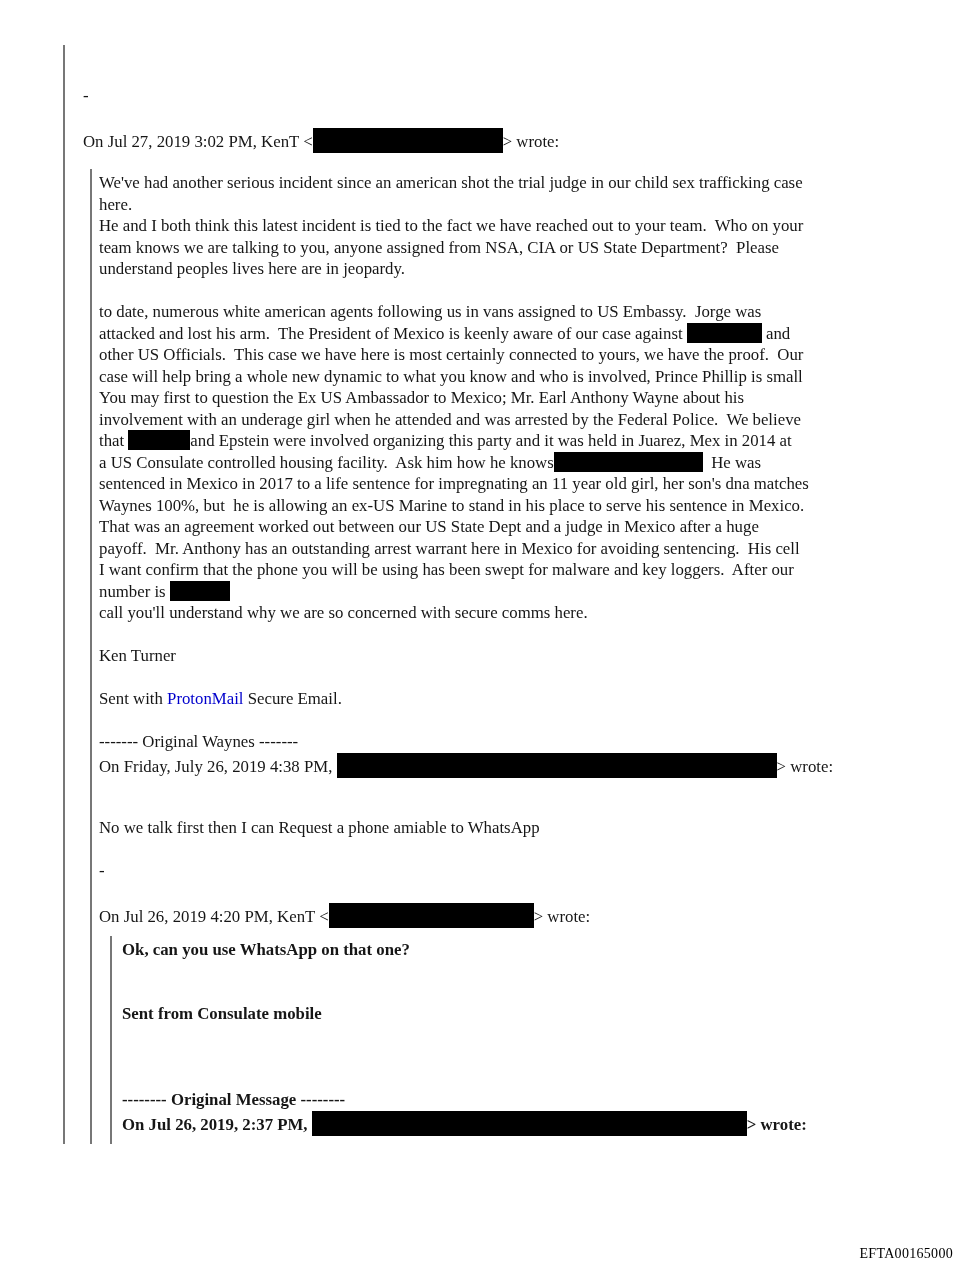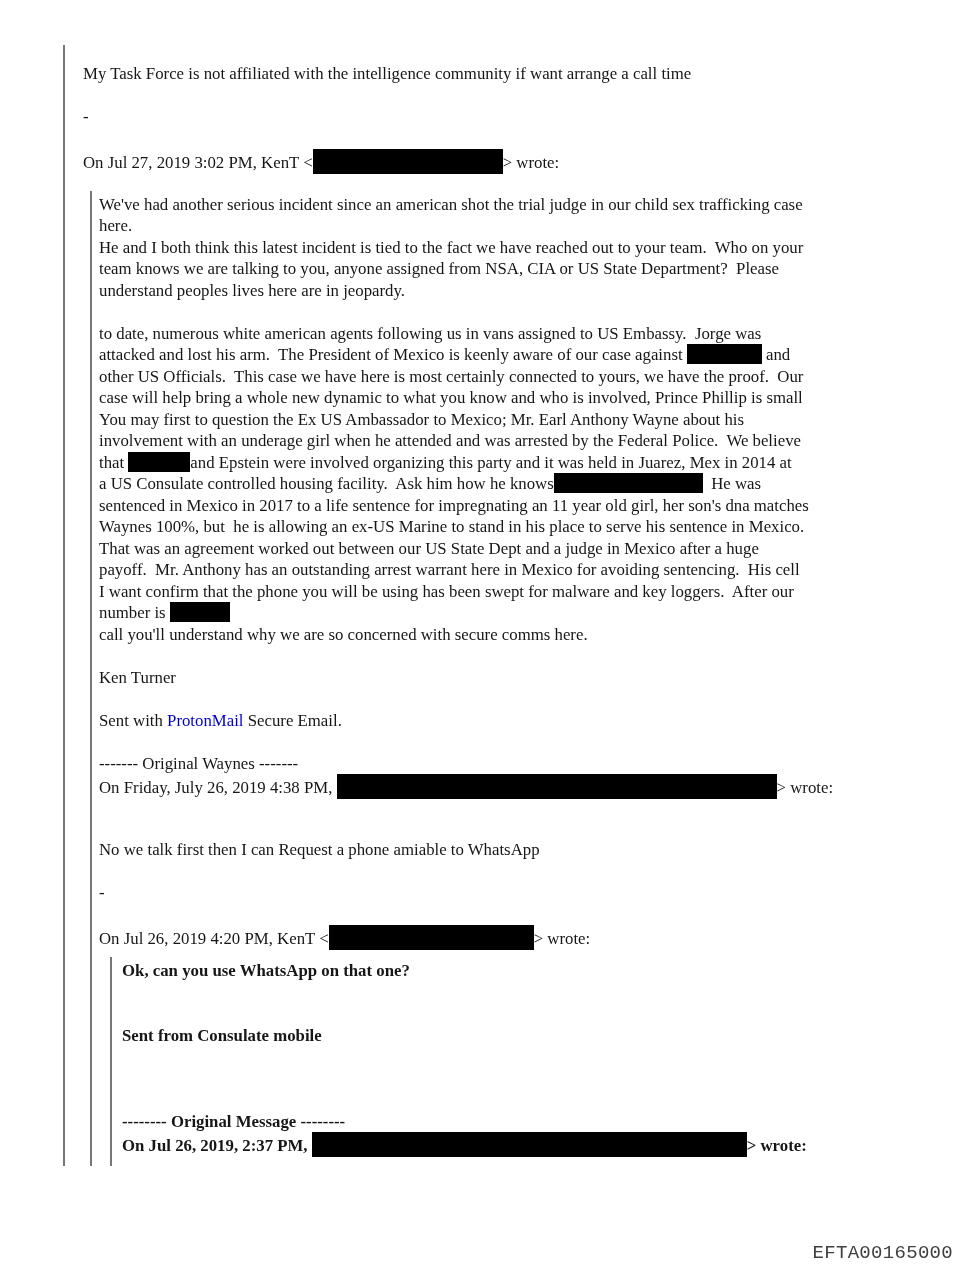--- a/index.html
+++ b/index.html
@@ -49,33 +49,32 @@
     vertical-align: -6px;
   }
   a.link {
     color: var(--link, #0000cc);
     cursor: pointer;
   }
   .footer {
     position: absolute;
     top: 1243px;
     right: 14px;
-    font-family: Liberation Mono, monospace;
-    font-size: 19px;
+    font-family: Liberation Serif, serif;
+    font-size: 14px;
     letter-spacing: 0.3px;
-    color: #404040;
+    color: #000000;
   }
 </style>
 </head>
 <body>
 
 <div class="page" style="--bg: #ffffff; --text: #161616; --bar: #777777; --redact: #000000; --link: #0000cc;">
   <div class="quote q1">
     <div>
-        <div class="line"><span>My Task Force is not affiliated with the intelligence community if want arrange a call time</span></div>
         <div class="line">&nbsp;</div>
         <div class="line"><span>-</span></div>
         <div class="line">&nbsp;</div>
         <div class="line"><span>On Jul 27, 2019 3:02 PM, KenT &lt;</span><span class="redaction tall" style="width: 190px;"></span><span>&gt; wrote:</span></div>
       </div>
     <div class="quote q2">
       <div>
           <div class="line"><span>We've had another serious incident since an american shot the trial judge in our child sex trafficking case</span></div>
           <div class="line"><span>here.</span></div>
           <div class="line"><span>He and I both think this latest incident is tied to the fact we have reached out to your team.  Who on your</span></div>

